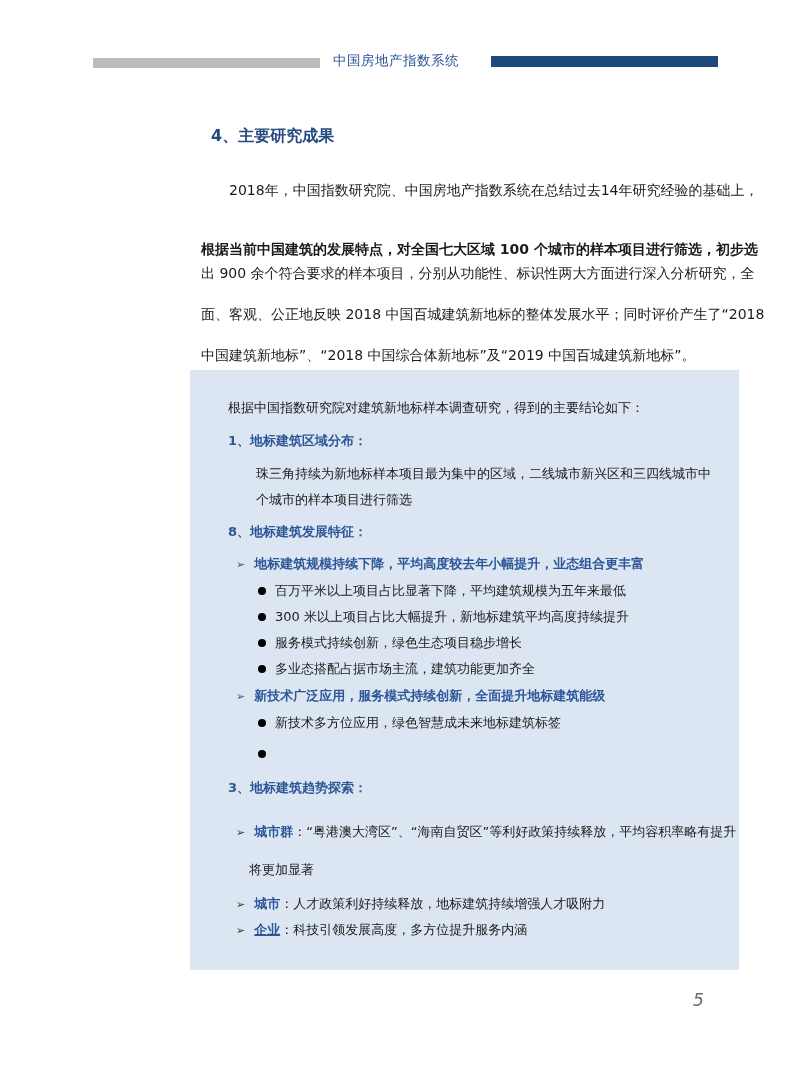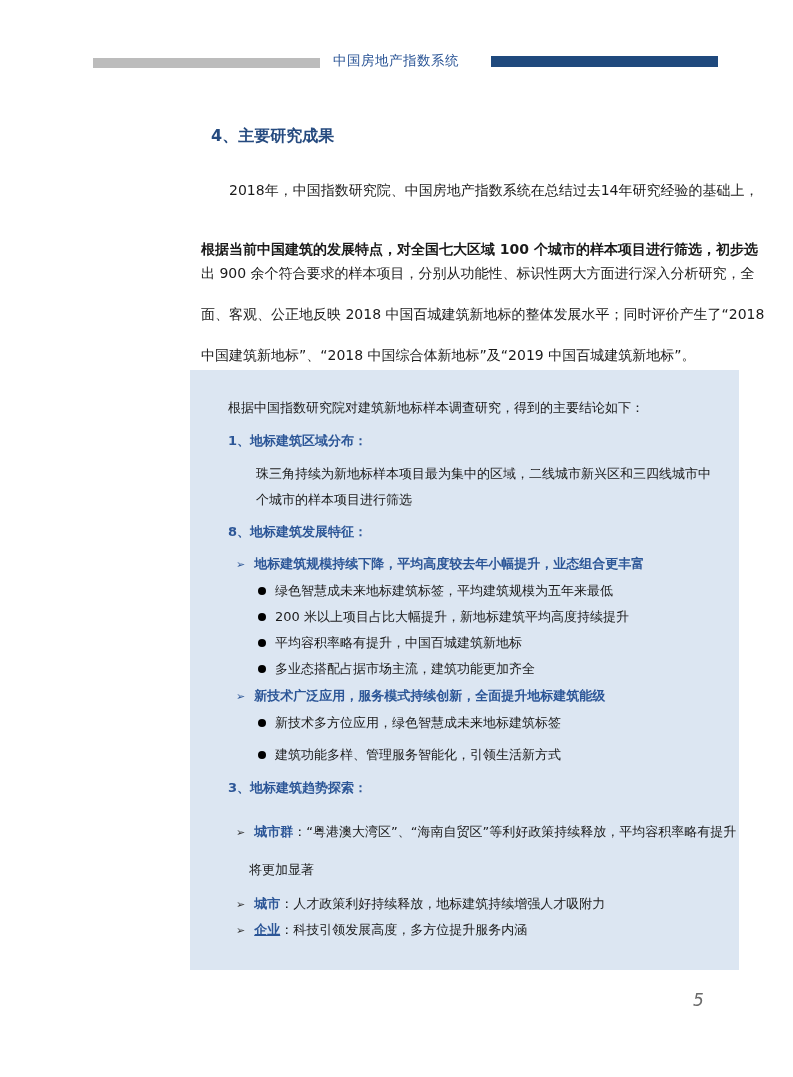--- a/index.html
+++ b/index.html
@@ -51,40 +51,40 @@
   <div class="box-line box-heading" style="left:228px; top:432px;">1、地标建筑区域分布：</div>
   <div class="box-line" style="left:256px; top:465px;">珠三角持续为新地标样本项目最为集中的区域，二线城市新兴区和三四线城市中</div>
   <div class="box-line" style="left:256px; top:491px;">个城市的样本项目进行筛选</div>
 
   <div class="box-line box-heading" style="left:228px; top:523px;">8、地标建筑发展特征：</div>
 
   <div class="box-line" style="left:236px; top:555px;">
     <span class="arrow">➢</span><span class="sub-heading">地标建筑规模持续下降，平均高度较去年小幅提升，业态组合更丰富</span>
   </div>
   <div class="box-line" style="left:258px; top:582px;">
-    <span class="bullet"></span><span>绿色智慧成未来地标建筑标签，平均建筑规模为五年来最低</span>
+    <span class="bullet"></span><span>百万平米以上项目占比显著下降，平均建筑规模为五年来最低</span>
   </div>
   <div class="box-line" style="left:258px; top:608px;">
-    <span class="bullet"></span><span>200 米以上项目占比大幅提升，新地标建筑平均高度持续提升</span>
+    <span class="bullet"></span><span>300 米以上项目占比大幅提升，新地标建筑平均高度持续提升</span>
   </div>
   <div class="box-line" style="left:258px; top:634px;">
-    <span class="bullet"></span><span>平均容积率略有提升，中国百城建筑新地标</span>
+    <span class="bullet"></span><span>服务模式持续创新，绿色生态项目稳步增长</span>
   </div>
   <div class="box-line" style="left:258px; top:660px;">
     <span class="bullet"></span><span>多业态搭配占据市场主流，建筑功能更加齐全</span>
   </div>
 
   <div class="box-line" style="left:236px; top:687px;">
     <span class="arrow">➢</span><span class="sub-heading">新技术广泛应用，服务模式持续创新，全面提升地标建筑能级</span>
   </div>
   <div class="box-line" style="left:258px; top:714px;">
     <span class="bullet"></span><span>新技术多方位应用，绿色智慧成未来地标建筑标签</span>
   </div>
   <div class="box-line" style="left:258px; top:746px;">
-    <span class="bullet"></span><span>建筑功能多样、管理服务智能化，引领生活新方式</span>
+    <span class="bullet"></span>
   </div>
 
   <div class="box-line box-heading" style="left:228px; top:779px;">3、地标建筑趋势探索：</div>
 
   <div class="box-line" style="left:236px; top:823px;">
     <span class="arrow arrow-dark">➢</span><span class="label-bold">城市群</span><span>：“粤港澳大湾区”、“海南自贸区”等利好政策持续释放，平均容积率略有提升</span>
   </div>
   <div class="box-line" style="left:249px; top:861px;">将更加显著</div>
 
   <div class="box-line" style="left:236px; top:895px;">

